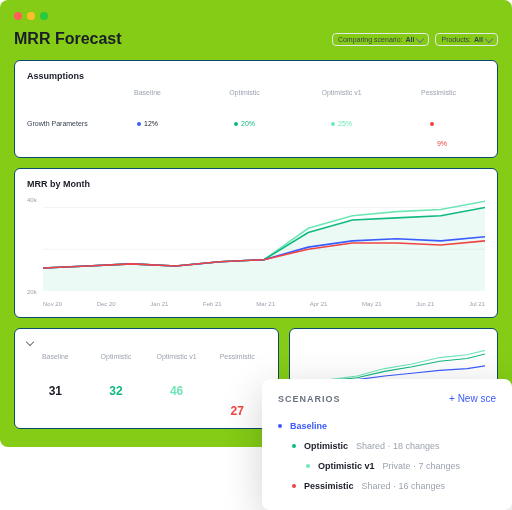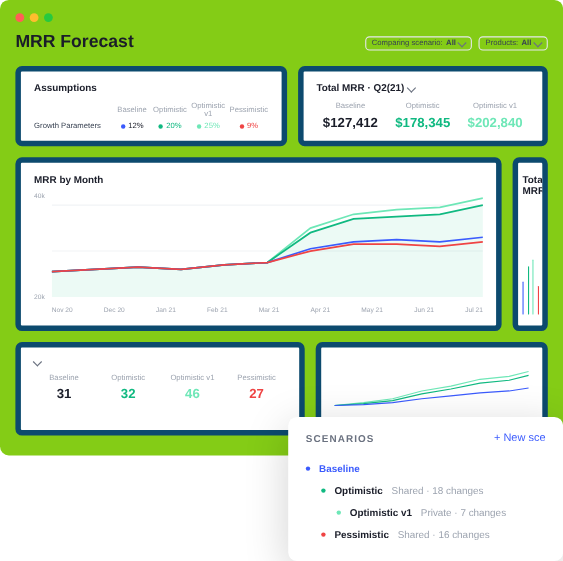--- a/index.html
+++ b/index.html
@@ -6,34 +6,34 @@
 body { font-family: -apple-system, BlinkMacSystemFont, "Segoe UI", Helvetica, Arial, sans-serif; background: #fff; width: 512px; height: 510px; overflow: hidden; position: relative; }
 .window { background: #84cc16; border-radius: 8px; padding: 8px 14px; }
 .titlebar { display: flex; gap: 5px; padding: 4px 0 10px; }
 .dot { width: 8px; height: 8px; border-radius: 50%; }
 .r { background: #ff5f56; } .y { background: #ffbd2e; } .g { background: #27c93f; }
 .hdr { display: flex; justify-content: space-between; align-items: center; margin-bottom: 12px; }
 .title { font-size: 16px; font-weight: 700; color: #1a1d29; }
 .hdrctrls { display: flex; gap: 6px; font-size: 7px; color: #6b7280; }
 .pill { border: 1px solid #e5e7eb; border-radius: 4px; padding: 2px 5px; display: flex; gap: 3px; align-items: center; color: #374151; }
 .row { display: flex; gap: 10px; margin-bottom: 10px; }
-.card { border: 5px solid #0c4a6e; border-radius: 6px; background: #fff; padding: 10px 12px; }
+.card { border: 1px solid #0c4a6e; border-radius: 6px; background: #fff; padding: 10px 12px; }
 .ctitle { font-size: 9px; font-weight: 600; color: #1a1d29; margin-bottom: 8px; display: flex; align-items: center; gap: 3px; }
 .grid4 { display: grid; grid-template-columns: 70px repeat(4, 1fr); gap: 4px; align-items: center; font-size: 7px; }
 .colh { color: #9ca3af; text-align: center; font-weight: 400; }
 .rowlbl { color: #374151; font-size: 7px; font-weight: 500; }
 .valc { text-align: center; display: flex; align-items: center; justify-content: center; gap: 3px; }
 .pdot { width: 4px; height: 4px; border-radius: 50%; display: inline-block; }
 .big { font-size: 12px; font-weight: 700; }
 .grid4b { display: grid; grid-template-columns: repeat(4, 1fr); gap: 4px; align-items: center; text-align: center; }
 .grid4b .colh { font-size: 7px; }
 .c-base { color: #1a1d29; }
 .c-opt { color: #10b981; }
 .c-optv1 { color: #6ee7b7; }
-.c-pes { color: #ef4444; }
+.c-pes { color: #ef4444; margin-top: 40px; }
 .d-base { background: #3b5bfd; }
 .d-opt { background: #10b981; }
 .d-optv1 { background: #6ee7b7; }
 .d-pes { background: #ef4444; }
 .chart { position: relative; height: 110px; }
 .xaxis { display: flex; justify-content: space-between; font-size: 6px; color: #9ca3af; margin-top: 4px; }
 .yaxis { position: absolute; left: 0; top: 0; bottom: 12px; display: flex; flex-direction: column; justify-content: space-between; font-size: 6px; color: #9ca3af; width: 14px; }
 svg.plotsvg { position: absolute; left: 16px; right: 0; top: 0; bottom: 16px; width: calc(100% - 16px); height: calc(100% - 16px); }
 .cut { flex: 0 0 32px; overflow: hidden; padding: 10px 4px; }
 .bars { display: flex; align-items: flex-end; gap: 4px; height: 50px; }
@@ -97,34 +97,20 @@
         <div class="valc">
             <span class="pdot d-optv1"></span>
             <span class="c-optv1">25%</span>
           </div>
         <div class="valc">
             <span class="pdot d-pes"></span>
             <span class="c-pes">9%</span>
           </div>
       </div>
     </div>
-    <div class="card" style="flex:1">
-      <div class="ctitle">
-          <span>Total MRR · Q2(21)</span> 
-          <span class="chev"></span>
-        </div>
-      <div class="grid4b" style="grid-template-columns:repeat(3,1fr)">
-        <div class="colh">Baseline</div>
-        <div class="colh">Optimistic</div>
-        <div class="colh">Optimistic v1</div>
-        <div class="big c-base">$127,412</div>
-        <div class="big c-opt">$178,345</div>
-        <div class="big c-optv1">$202,840</div>
-      </div>
-    </div>
   </div>
 
   <div class="row">
     <div class="card" style="flex:1">
       <div class="ctitle">MRR by Month</div>
       <div class="chart">
         <div class="yaxis">
           <span>40k</span>
           <span>20k</span>
         </div>
@@ -141,30 +127,20 @@
           <span>Nov 20</span>
           <span>Dec 20</span>
           <span>Jan 21</span>
           <span>Feb 21</span>
           <span>Mar 21</span>
           <span>Apr 21</span>
           <span>May 21</span>
           <span>Jun 21</span>
           <span>Jul 21</span>
         </div>
-      </div>
-    </div>
-    <div class="card cut">
-      <div class="ctitle">Total MRR</div>
-      <div style="height:50px"></div>
-      <div class="bars">
-        <div class="bar d-base" style="height:30px"></div>
-        <div class="bar d-opt" style="height:44px"></div>
-        <div class="bar d-optv1" style="height:50px"></div>
-        <div class="bar d-pes" style="height:26px"></div>
       </div>
     </div>
   </div>
 
   <div class="row">
     <div class="card" style="flex:1.3">
       <div class="ctitle">
           <span class="chev"></span>
         </div>
       <div class="grid4b">

